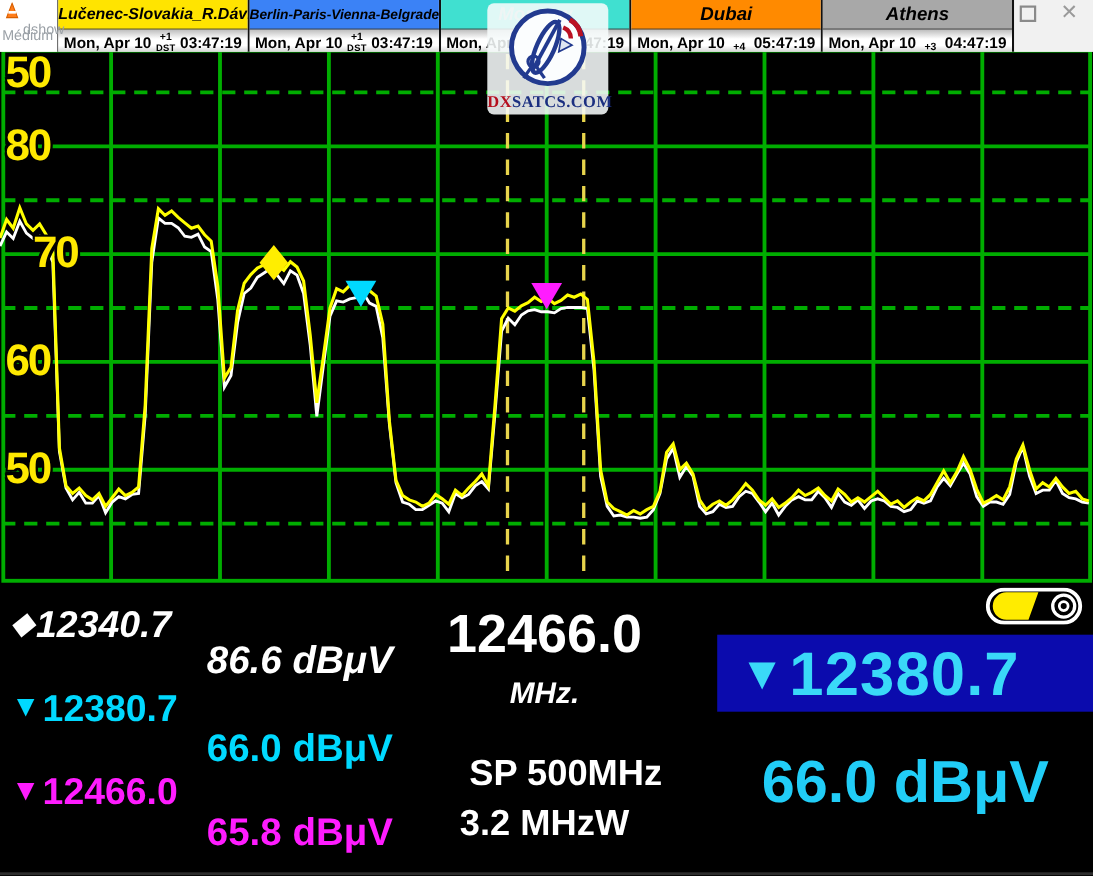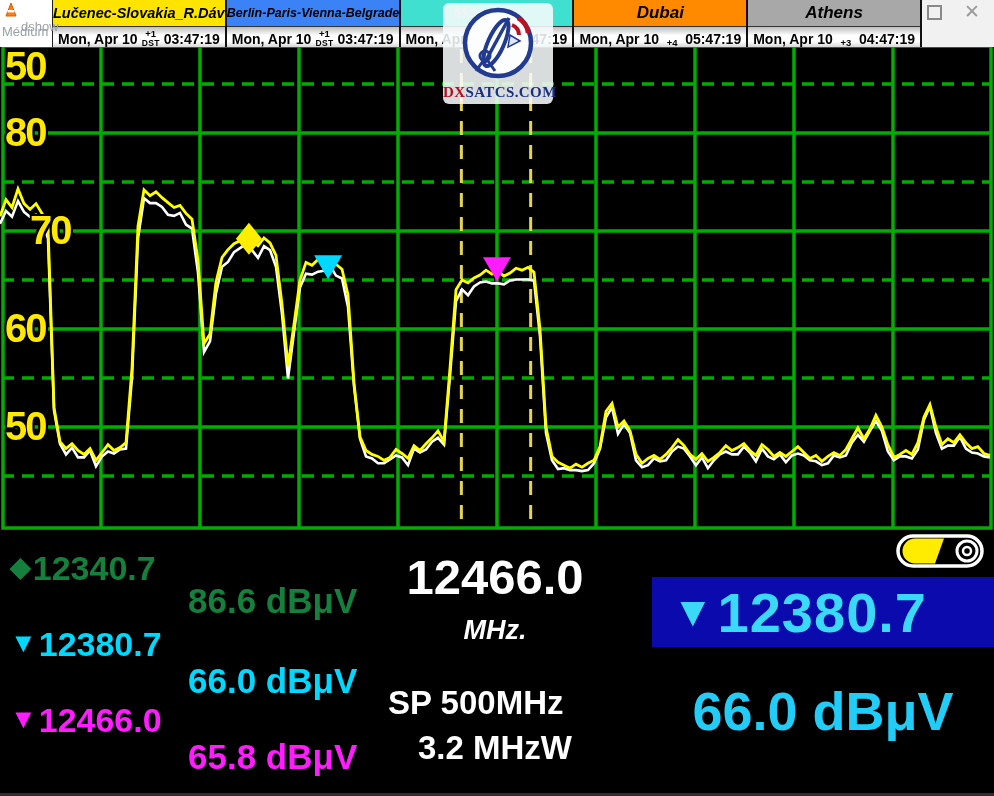--- a/index.html
+++ b/index.html
@@ -42,21 +42,21 @@
   
   #spectrum{left:0;top:0;z-index:1;}
   .ylab{position:absolute;left:5px;color:#ffe900;font-weight:bold;font-size:40px;line-height:1;
         z-index:2;text-shadow:2px 2px 0 #000,-2px -2px 0 #000,2px -2px 0 #000,-2px 2px 0 #000;
         letter-spacing:-2px;}
 
   
   .mfreq{font-size:34px;font-weight:bold;white-space:nowrap;z-index:3;}
   .mlevel{font-size:35px;font-weight:bold;white-space:nowrap;z-index:3;}
   .msym{font-size:27px;vertical-align:4px;margin-right:2px;}
-  .c-yellow{color:#15803d;} .c-cyan{color:#00d9ff;} .c-magenta{color:#ff1cff;}
+  .c-yellow{color:#ffffff;font-style:italic;} .c-cyan{color:#00d9ff;} .c-magenta{color:#ff1cff;}
   #center-freq{top:549px;font-size:49px;font-weight:bold;color:#fff;letter-spacing:0px;}
   #center-unit{top:615px;font-size:27px;font-weight:bold;color:#fff;font-style:italic;}
   #span-label{top:684px;font-size:33px;font-weight:bold;color:#fff;white-space:nowrap;}
   #rbw-label{top:729px;font-size:33px;font-weight:bold;color:#fff;white-space:nowrap;}
   #active-box{left:652px;top:577px;width:342px;height:70px;background:#0b0bad;z-index:3;
               display:flex;align-items:center;padding-left:20px;box-sizing:border-box;}
   #active-box .sym{font-size:42px;color:#3ad9f8;font-weight:bold;margin-right:4px;}
   #active-box .frq{font-size:56px;color:#3ad9f8;font-weight:bold;letter-spacing:1px;}
   #active-level{left:652px;top:680px;width:342px;text-align:center;font-size:54px;
                 font-weight:bold;color:#21cdf7;white-space:nowrap;z-index:3;}
@@ -200,21 +200,21 @@
     <span class="msym">▼</span><span>12380.7</span>
   </div>
   <div class="abs mlevel c-cyan" style="left:188px;top:661px">66.0 dBμV</div>
   <div class="abs mfreq c-magenta" style="left:10px;top:701px">
     <span class="msym">▼</span><span>12466.0</span>
   </div>
   <div class="abs mlevel c-magenta" style="left:188px;top:737px">65.8 dBμV</div>
 
   <div id="center-freq" class="abs" style="left:388px;width:214px;text-align:center">12466.0</div>
   <div id="center-unit" class="abs" style="left:388px;width:214px;text-align:center">MHz.</div>
-  <div id="span-label" class="abs" style="left:388px;width:214px;text-align:left">SP 500MHz</div>
+  <div id="span-label" class="abs" style="left:388px;width:214px;text-align:right">SP 500MHz</div>
   <div id="rbw-label" class="abs" style="left:388px;width:214px;text-align:center">3.2 MHzW</div>
 
   <svg id="battery" class="abs" width="90" height="34">
     <rect x="2" y="2" width="84" height="30" rx="15" fill="#000" stroke="#fff" stroke-width="3.5"></rect>
     <path d="M19 4.5 H48 L39 29.5 H19 A12.5 12.5 0 0 1 19 4.5 Z" fill="#ffec00"></path>
     <circle cx="71" cy="17" r="10" fill="#000" stroke="#fff" stroke-width="3"></circle>
     <circle cx="71" cy="17" r="4" fill="none" stroke="#fff" stroke-width="2.5"></circle>
   </svg>
   <div id="active-box" class="abs">
     <span class="sym">▼</span>

